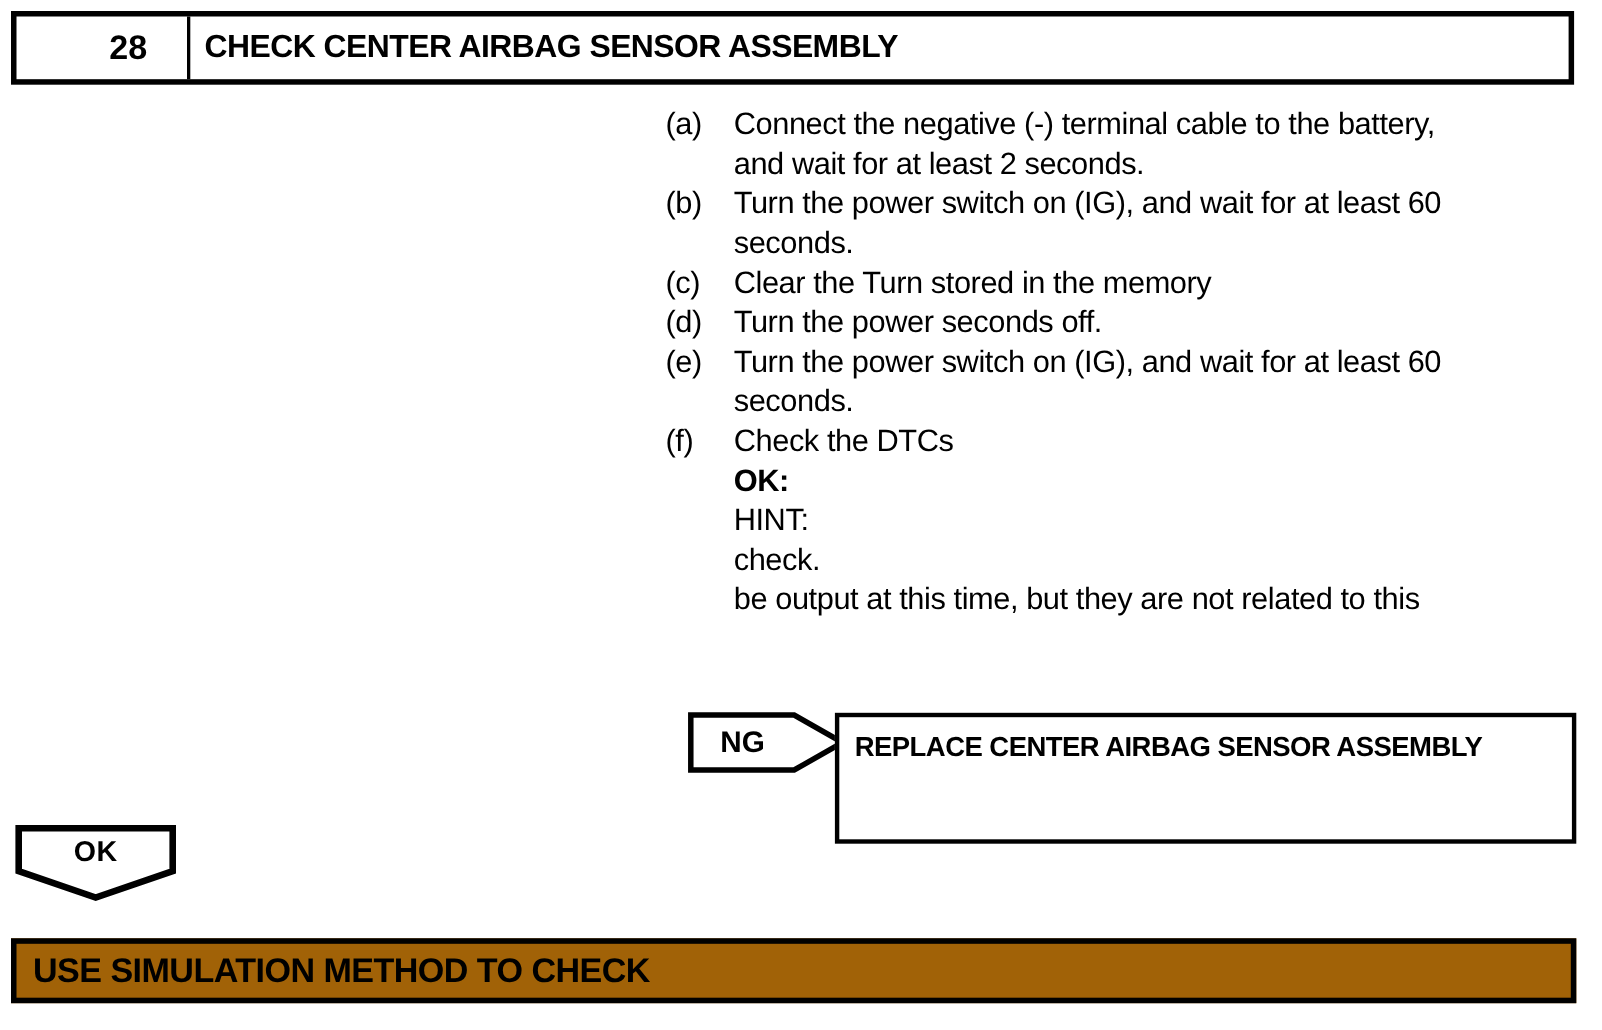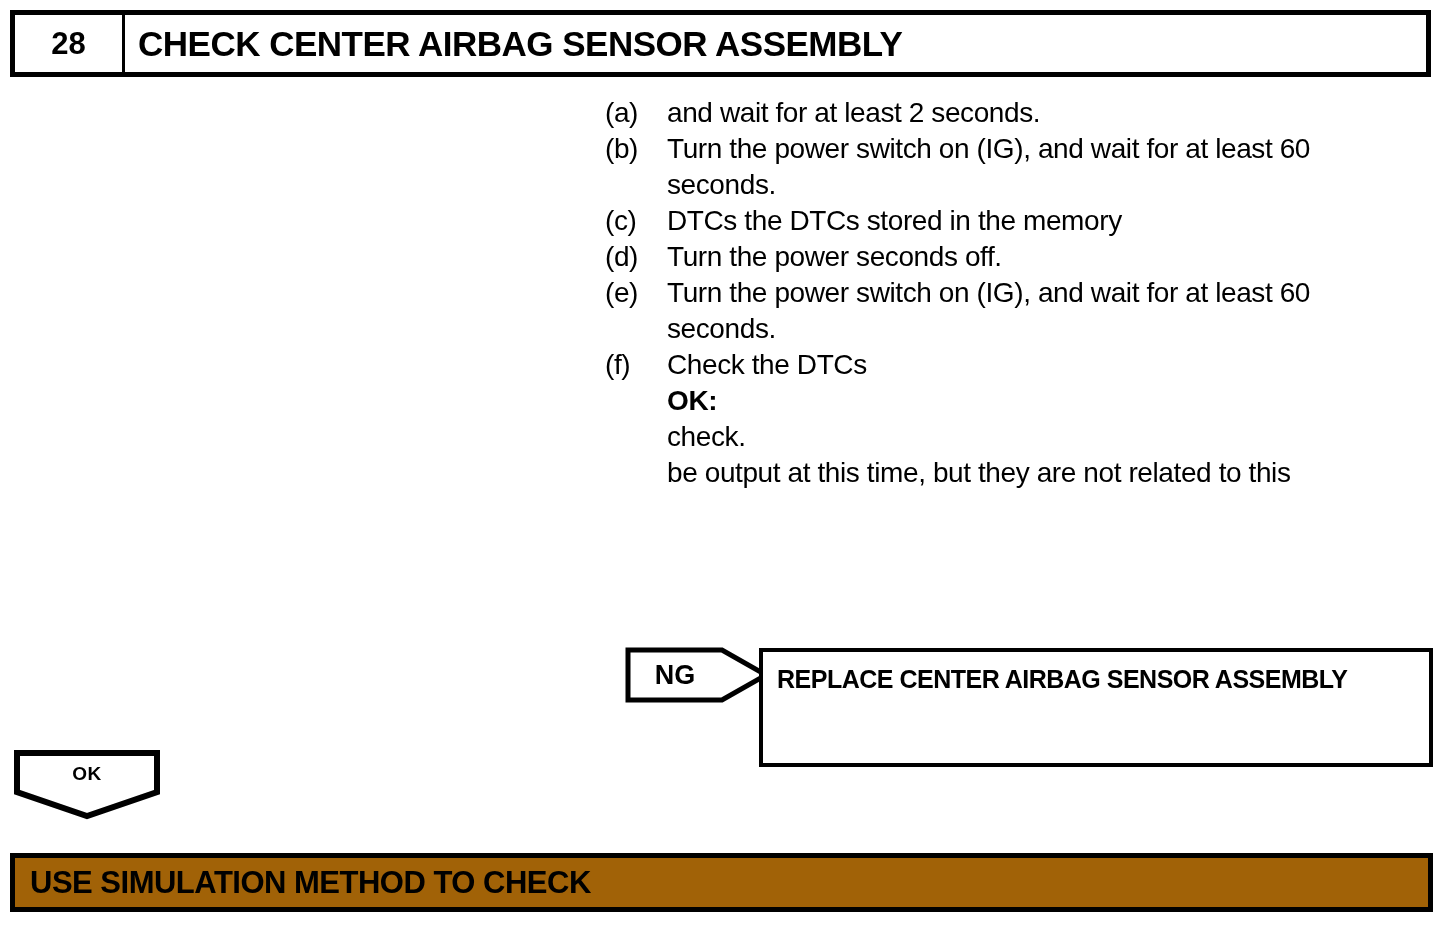--- a/index.html
+++ b/index.html
@@ -25,27 +25,28 @@
     background: #fff;
   }
   .step-number {
     width: 110px;
     border-right: 3px solid #000;
     display: flex;
     align-items: center;
     justify-content: center;
     font-size: 31px;
     font-weight: 700;
+    margin-left: 48px;
   }
   .step-title {
     flex: 1;
     display: flex;
     align-items: center;
     padding-left: 13px;
-    font-size: 35px;
+    font-size: 29px;
     font-weight: 700;
     letter-spacing: -0.5px;
     white-space: nowrap;
   }
 
   
   .procedure {
     position: absolute;
     left: 605px; top: 95px;
     width: 845px;
@@ -99,21 +100,21 @@
     width: 148px; height: 70px;
   }
   .ok-arrow svg { position: absolute; left: 0; top: 0; }
   .ok-label {
     position: absolute;
     left: 0; top: 4px;
     width: 148px; height: 40px;
     display: flex;
     align-items: center;
     justify-content: center;
-    font-size: 19px;
+    font-size: 26px;
     font-weight: 700;
     letter-spacing: 0.5px;
   }
 
   
   .next-step-box {
     position: absolute;
     left: 10px; top: 853px;
     width: 1423px; height: 59px;
     border: 5px solid #000;
@@ -135,36 +136,37 @@
   <div class="step-header">
     <div class="step-number">28</div>
     <div class="step-title">CHECK CENTER AIRBAG SENSOR ASSEMBLY</div>
   </div>
 
   <div class="procedure">
 
     <div class="step-row">
       <div class="step-marker">(a)</div>
       <div class="step-text">
+        <div>Connect the negative (-) terminal cable to the battery,</div>
         <div>and wait for at least 2 seconds.</div>
       </div>
     </div>
 
     <div class="step-row">
       <div class="step-marker">(b)</div>
       <div class="step-text">
         <div>Turn the power switch on (IG), and wait for at least 60</div>
         <div>seconds.</div>
       </div>
     </div>
 
     <div class="step-row">
       <div class="step-marker">(c)</div>
       <div class="step-text">
-        <div>DTCs the DTCs stored in the memory</div>
+        <div>Clear the Turn stored in the memory</div>
       </div>
     </div>
 
     <div class="step-row">
       <div class="step-marker">(d)</div>
       <div class="step-text">
         <div>Turn the power seconds off.</div>
       </div>
     </div>
 
@@ -180,20 +182,21 @@
       <div class="step-marker">(f)</div>
       <div class="step-text">
         <div>Check the DTCs</div>
       </div>
     </div>
 
     <div class="step-row">
       <div class="step-marker"></div>
       <div class="step-text">
         <div class="bold">OK:</div>
+        <div>HINT:</div>
         <div>check.</div>
         <div>be output at this time, but they are not related to this</div>
       </div>
     </div>
 
   </div>
 
   <div class="ng-arrow">
     <svg width="146" height="56" viewBox="0 0 146 56">
       <polygon points="3,3 97,3 141,28 97,53 3,53" fill="#ffffff" stroke="#000000" stroke-width="5"></polygon>

